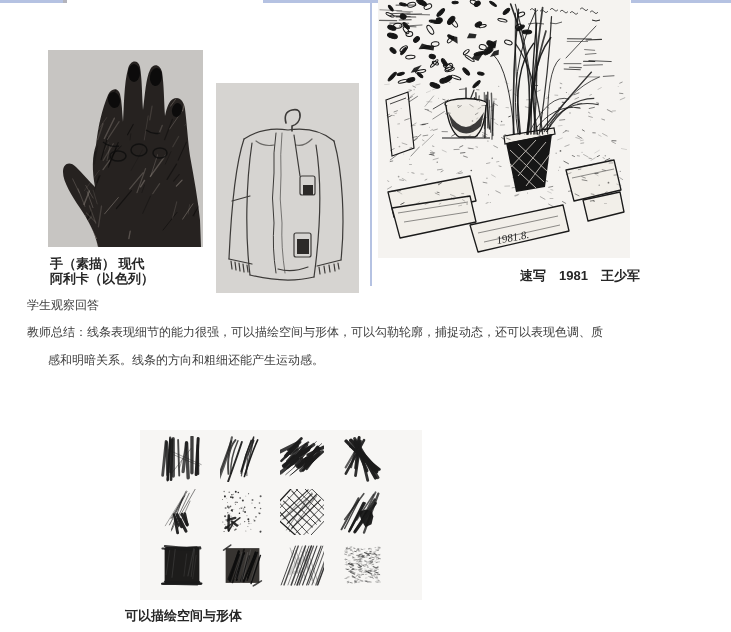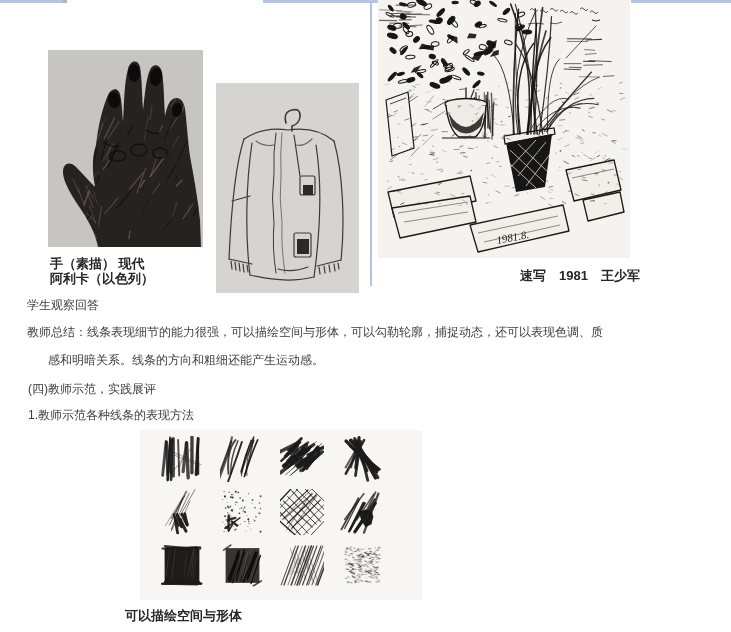--- a/index.html
+++ b/index.html
@@ -681,22 +681,20 @@
           <line x1="218" y1="26" x2="188" y2="58" stroke="#222" stroke-width="0.9" stroke-linecap="round" opacity="0.85"></line>
           <path d="M214,20 q4,2 8,0" fill="none" stroke="#222" stroke-width="1"></path>
         </g>
     </svg>
   </div>
   <div class="cap cap-sketch">速写　1981　王少军</div>
 
   <div class="body-line l1">学生观察回答</div>
   <div class="body-line l2">教师总结：线条表现细节的能力很强，可以描绘空间与形体，可以勾勒轮廓，捕捉动态，还可以表现色调、质</div>
   <div class="body-line l3">感和明暗关系。线条的方向和粗细还能产生运动感。</div>
-  <div class="body-line l4">(四)教师示范，实践展评</div>
-  <div class="body-line l5">1.教师示范各种线条的表现方法</div>
 
   <div class="samples" id="samples">
       <div class="swatch">
         <svg viewBox="0 0 42 45" width="44" height="46">
           <line x1="11.539515741169453" y1="3.5185697562992573" x2="10.26294691557996" y2="42.77363713993691" stroke="#1b1b1b" stroke-width="2.5940603544935583" stroke-linecap="round" opacity="0.9216315511148423"></line>
           <line x1="5.445051558315754" y1="5.167069291695952" x2="2.0514860895927995" y2="38.52742159529589" stroke="#1b1b1b" stroke-width="2.73654124783352" stroke-linecap="round" opacity="0.7980096590472385"></line>
           <line x1="9.360336653888226" y1="2.9658716581761837" x2="6.8251294458750635" y2="43.61302907532081" stroke="#1b1b1b" stroke-width="1.6969936626963318" stroke-linecap="round" opacity="0.8762696295743808"></line>
           <line x1="12.465070620179176" y1="2.6806313190609217" x2="12.505549038993195" y2="39.203642793232575" stroke="#1b1b1b" stroke-width="3.160315714916214" stroke-linecap="round" opacity="0.77834231487941"></line>
           <line x1="25.42671963572502" y1="6.415871264412999" x2="22.07536662183702" y2="34.80308860517107" stroke="#1b1b1b" stroke-width="3.1559744577854874" stroke-linecap="round" opacity="0.7675817039562389"></line>
           <line x1="36.51970463246107" y1="8.834394033998251" x2="36.762003312353045" y2="37.09522066800855" stroke="#1b1b1b" stroke-width="2.2418561737053095" stroke-linecap="round" opacity="0.9146347945206799"></line>

